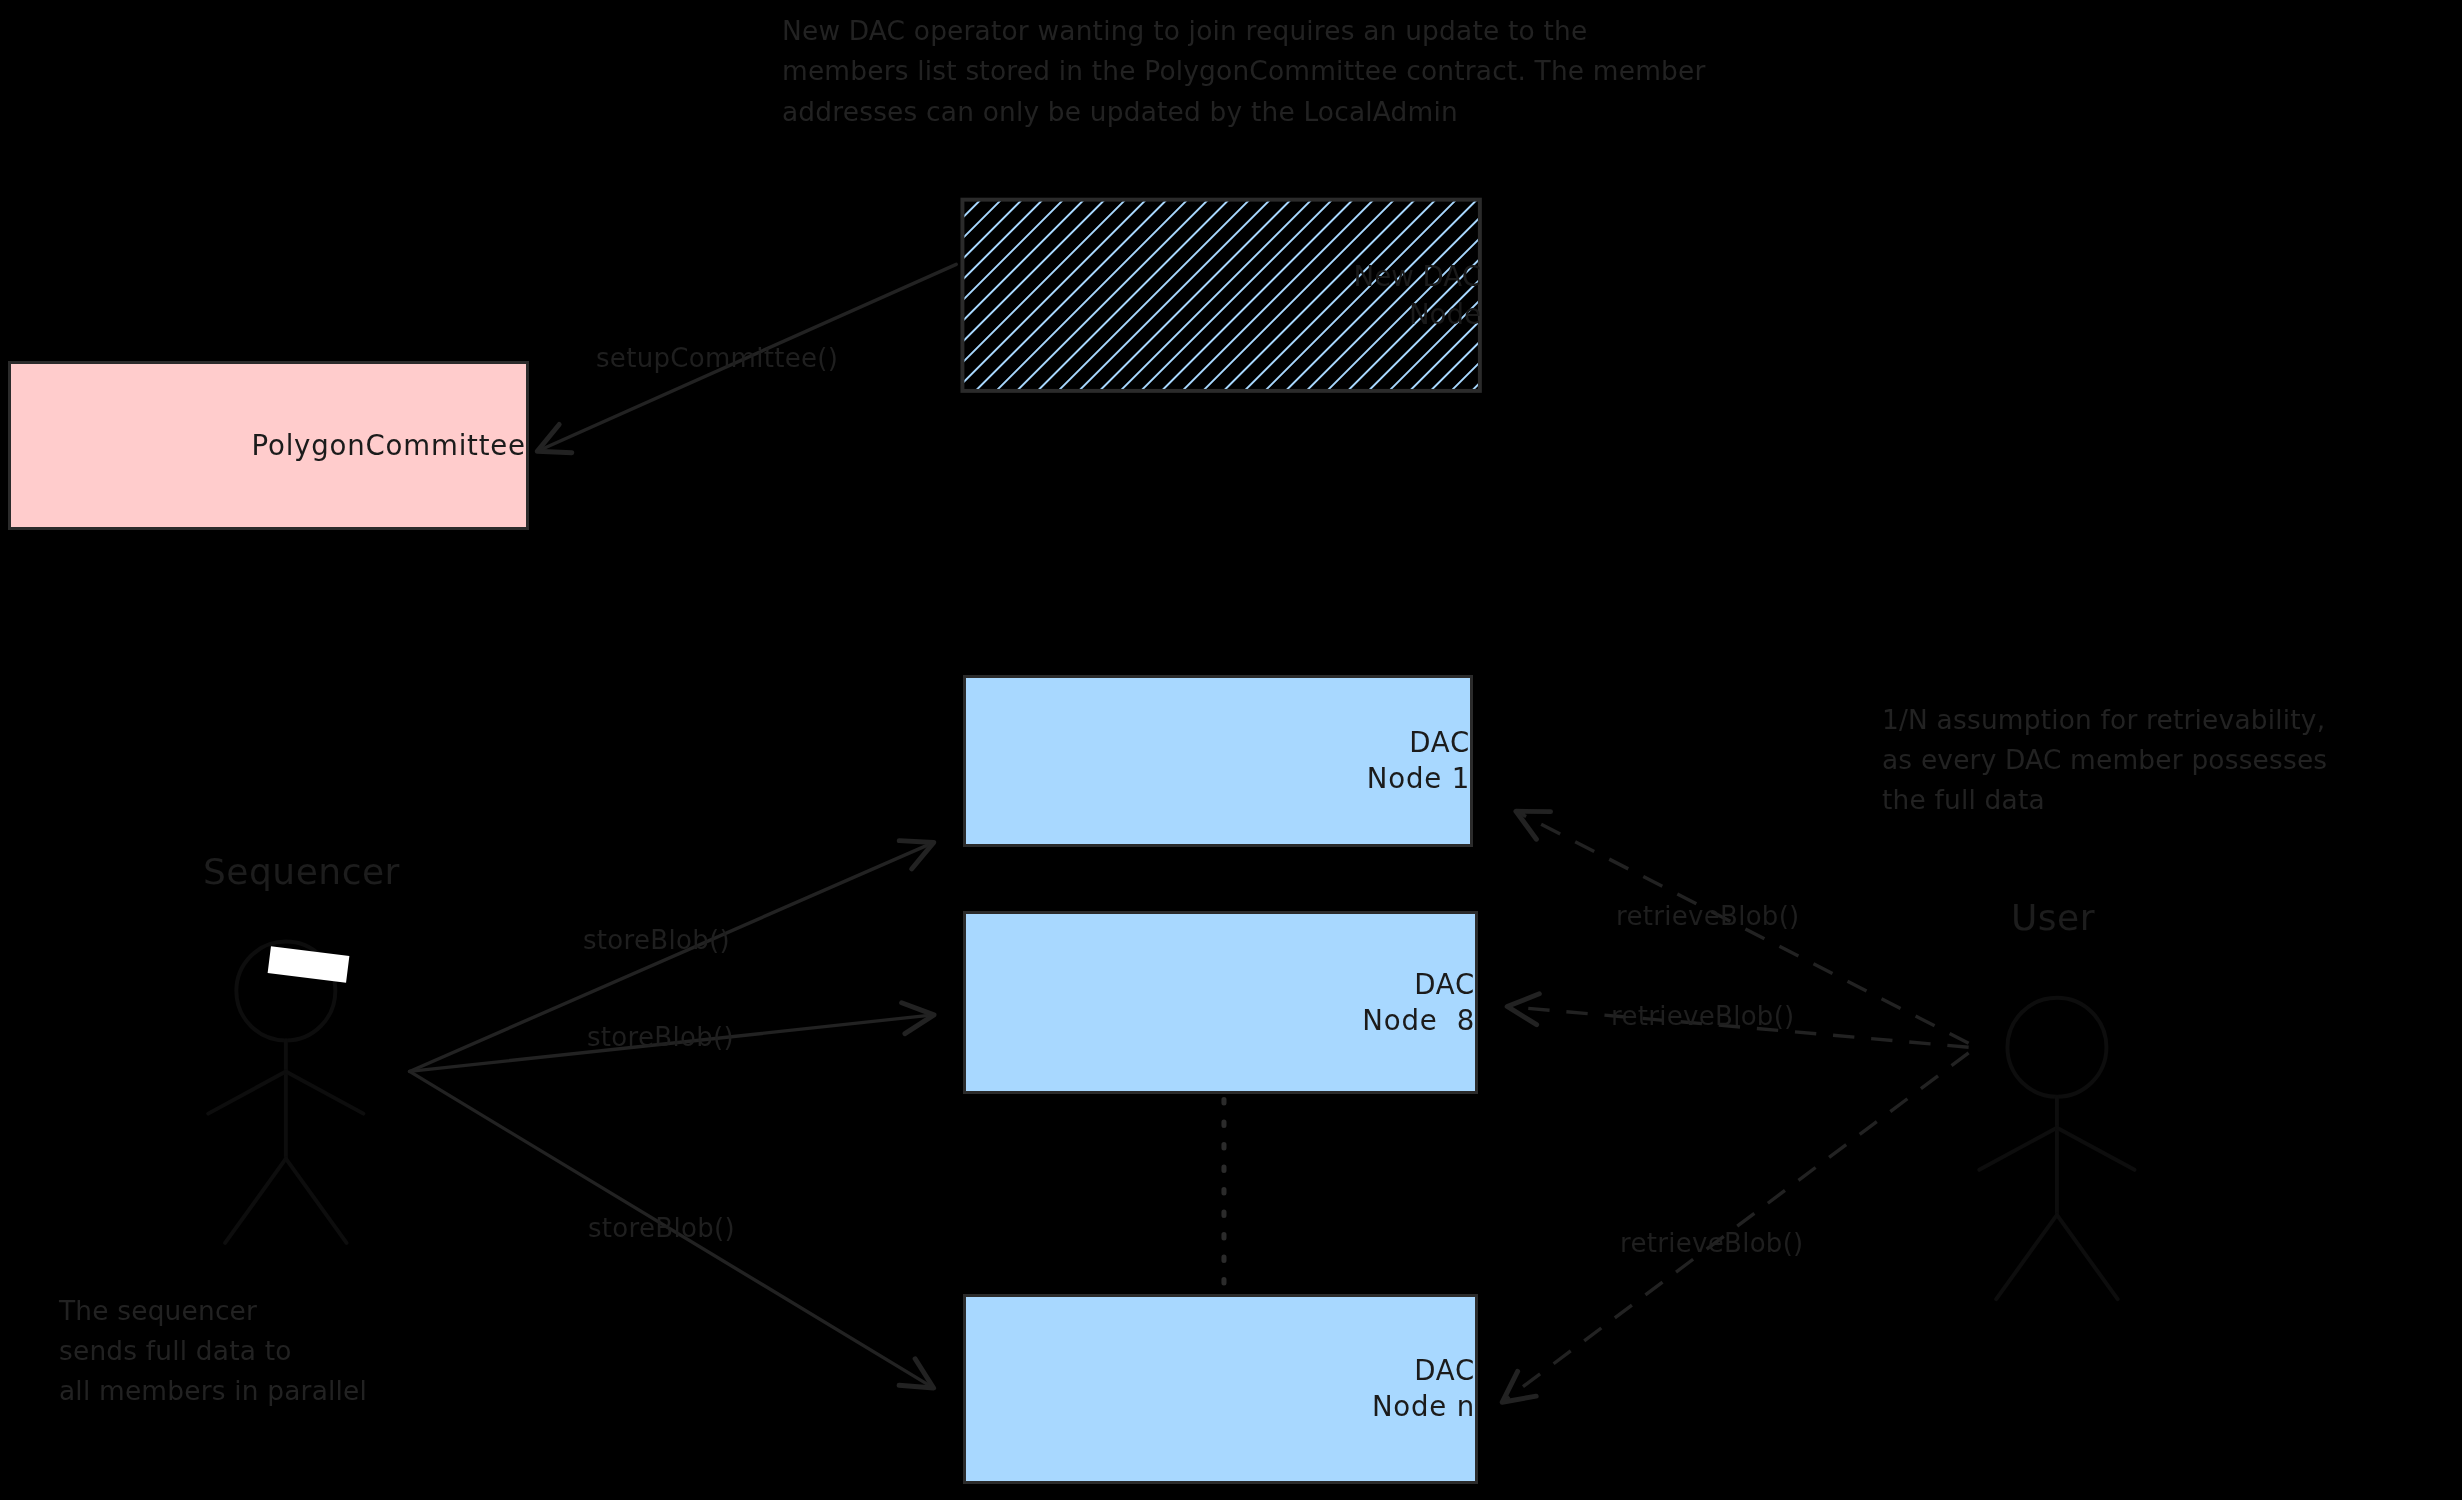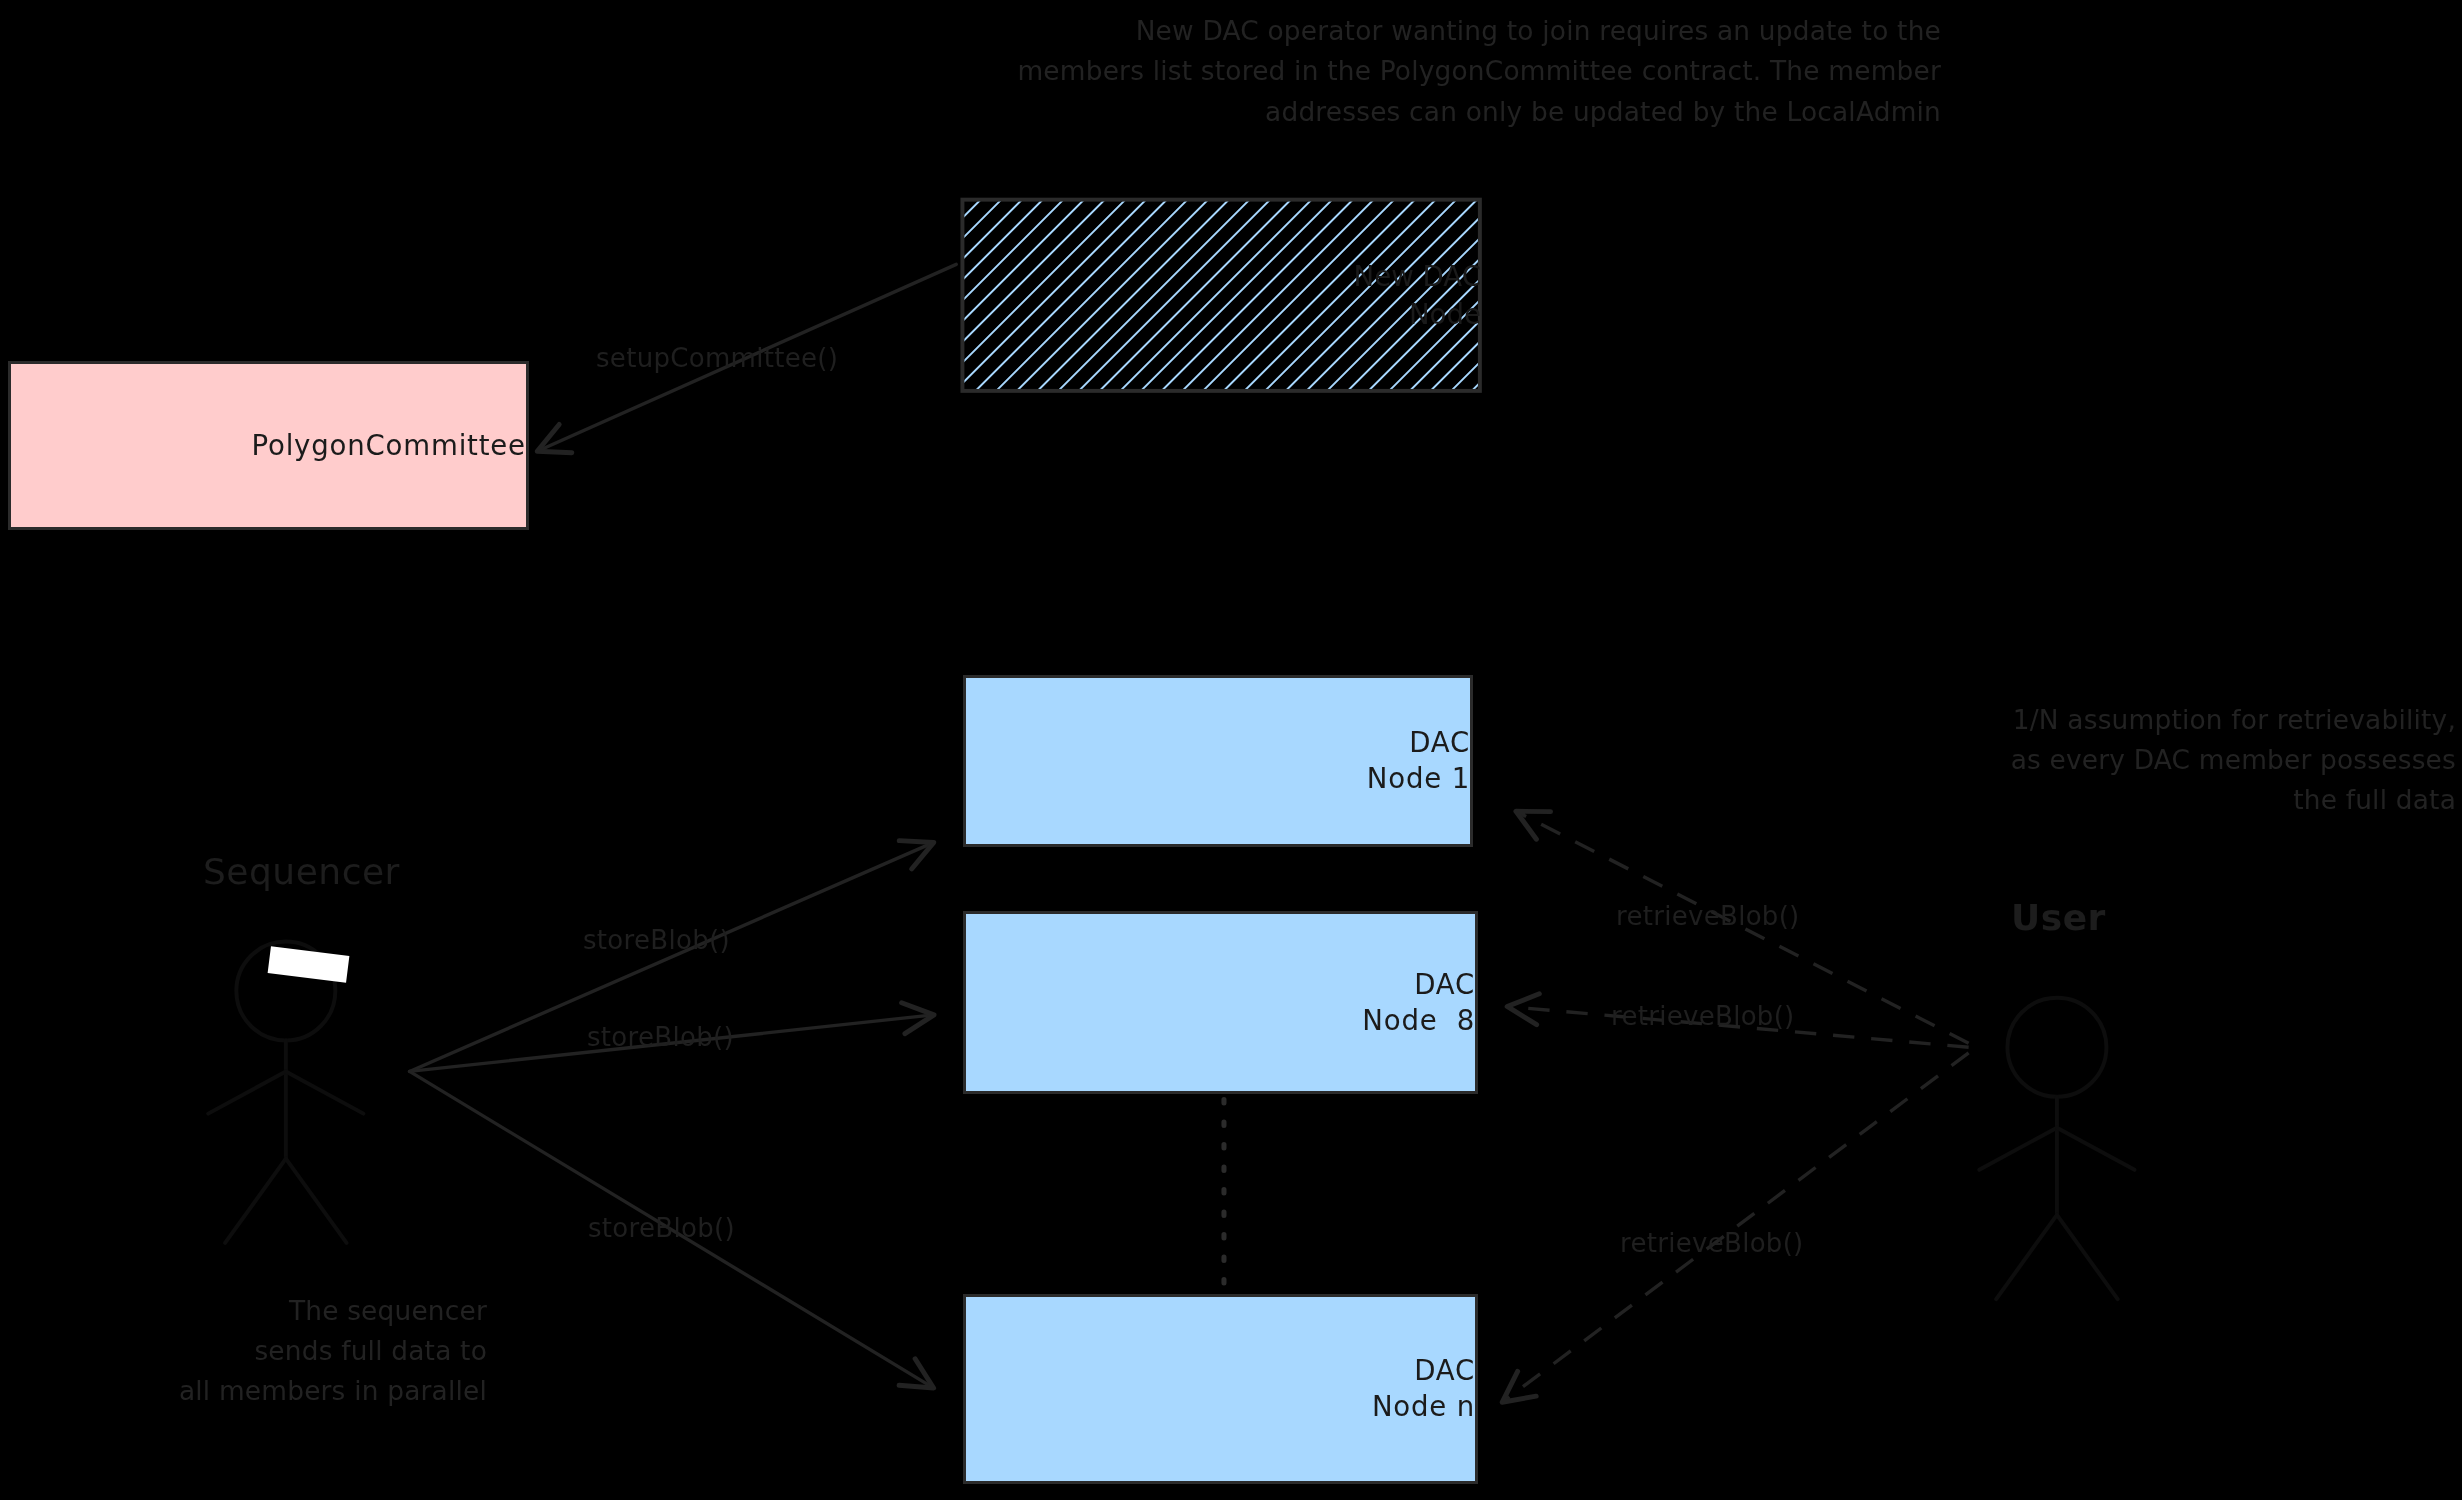--- a/index.html
+++ b/index.html
@@ -45,21 +45,20 @@
     text-align: center;
     white-space: pre;
   }
   .annot {
     position: absolute;
     color: #222222;
     font-size: 26.4px;
     line-height: 1.52;
     white-space: pre-line;
     letter-spacing: 0.2px;
-    text-align: right;
   }
   .edge-label {
     position: absolute;
     color: #1f1f1f;
     font-size: 26px;
     white-space: nowrap;
     letter-spacing: 0.3px;
   }
   .actor-label {
     position: absolute;
@@ -172,21 +171,21 @@
 
   <div class="node-box" style="left:963px; top:1294px; width:515px; height:190px; background:#A8D8FF;">
     <div class="node-label">DAC</div>
     <div class="node-label">Node n</div>
   </div>
 
   <div class="white-tag" style="left:269px; top:951px; width:79px; height:27px;"></div>
 
   <div class="actor-label" style="left:203px; top:851px;">Sequencer</div>
 
-  <div class="actor-label" style="left:2011px; top:897px;font-weight:bold;">User</div>
+  <div class="actor-label" style="left:2011px; top:897px;">User</div>
 
   <div class="edge-label" style="left:596px; top:343px;">setupCommittee()</div>
 
   <div class="edge-label" style="left:583px; top:925px;">storeBlob()</div>
 
   <div class="edge-label" style="left:587px; top:1022px;">storeBlob()</div>
 
   <div class="edge-label" style="left:588px; top:1213px;">storeBlob()</div>
 
   <div class="edge-label" style="left:1616px; top:901px;">retrieveBlob()</div>

